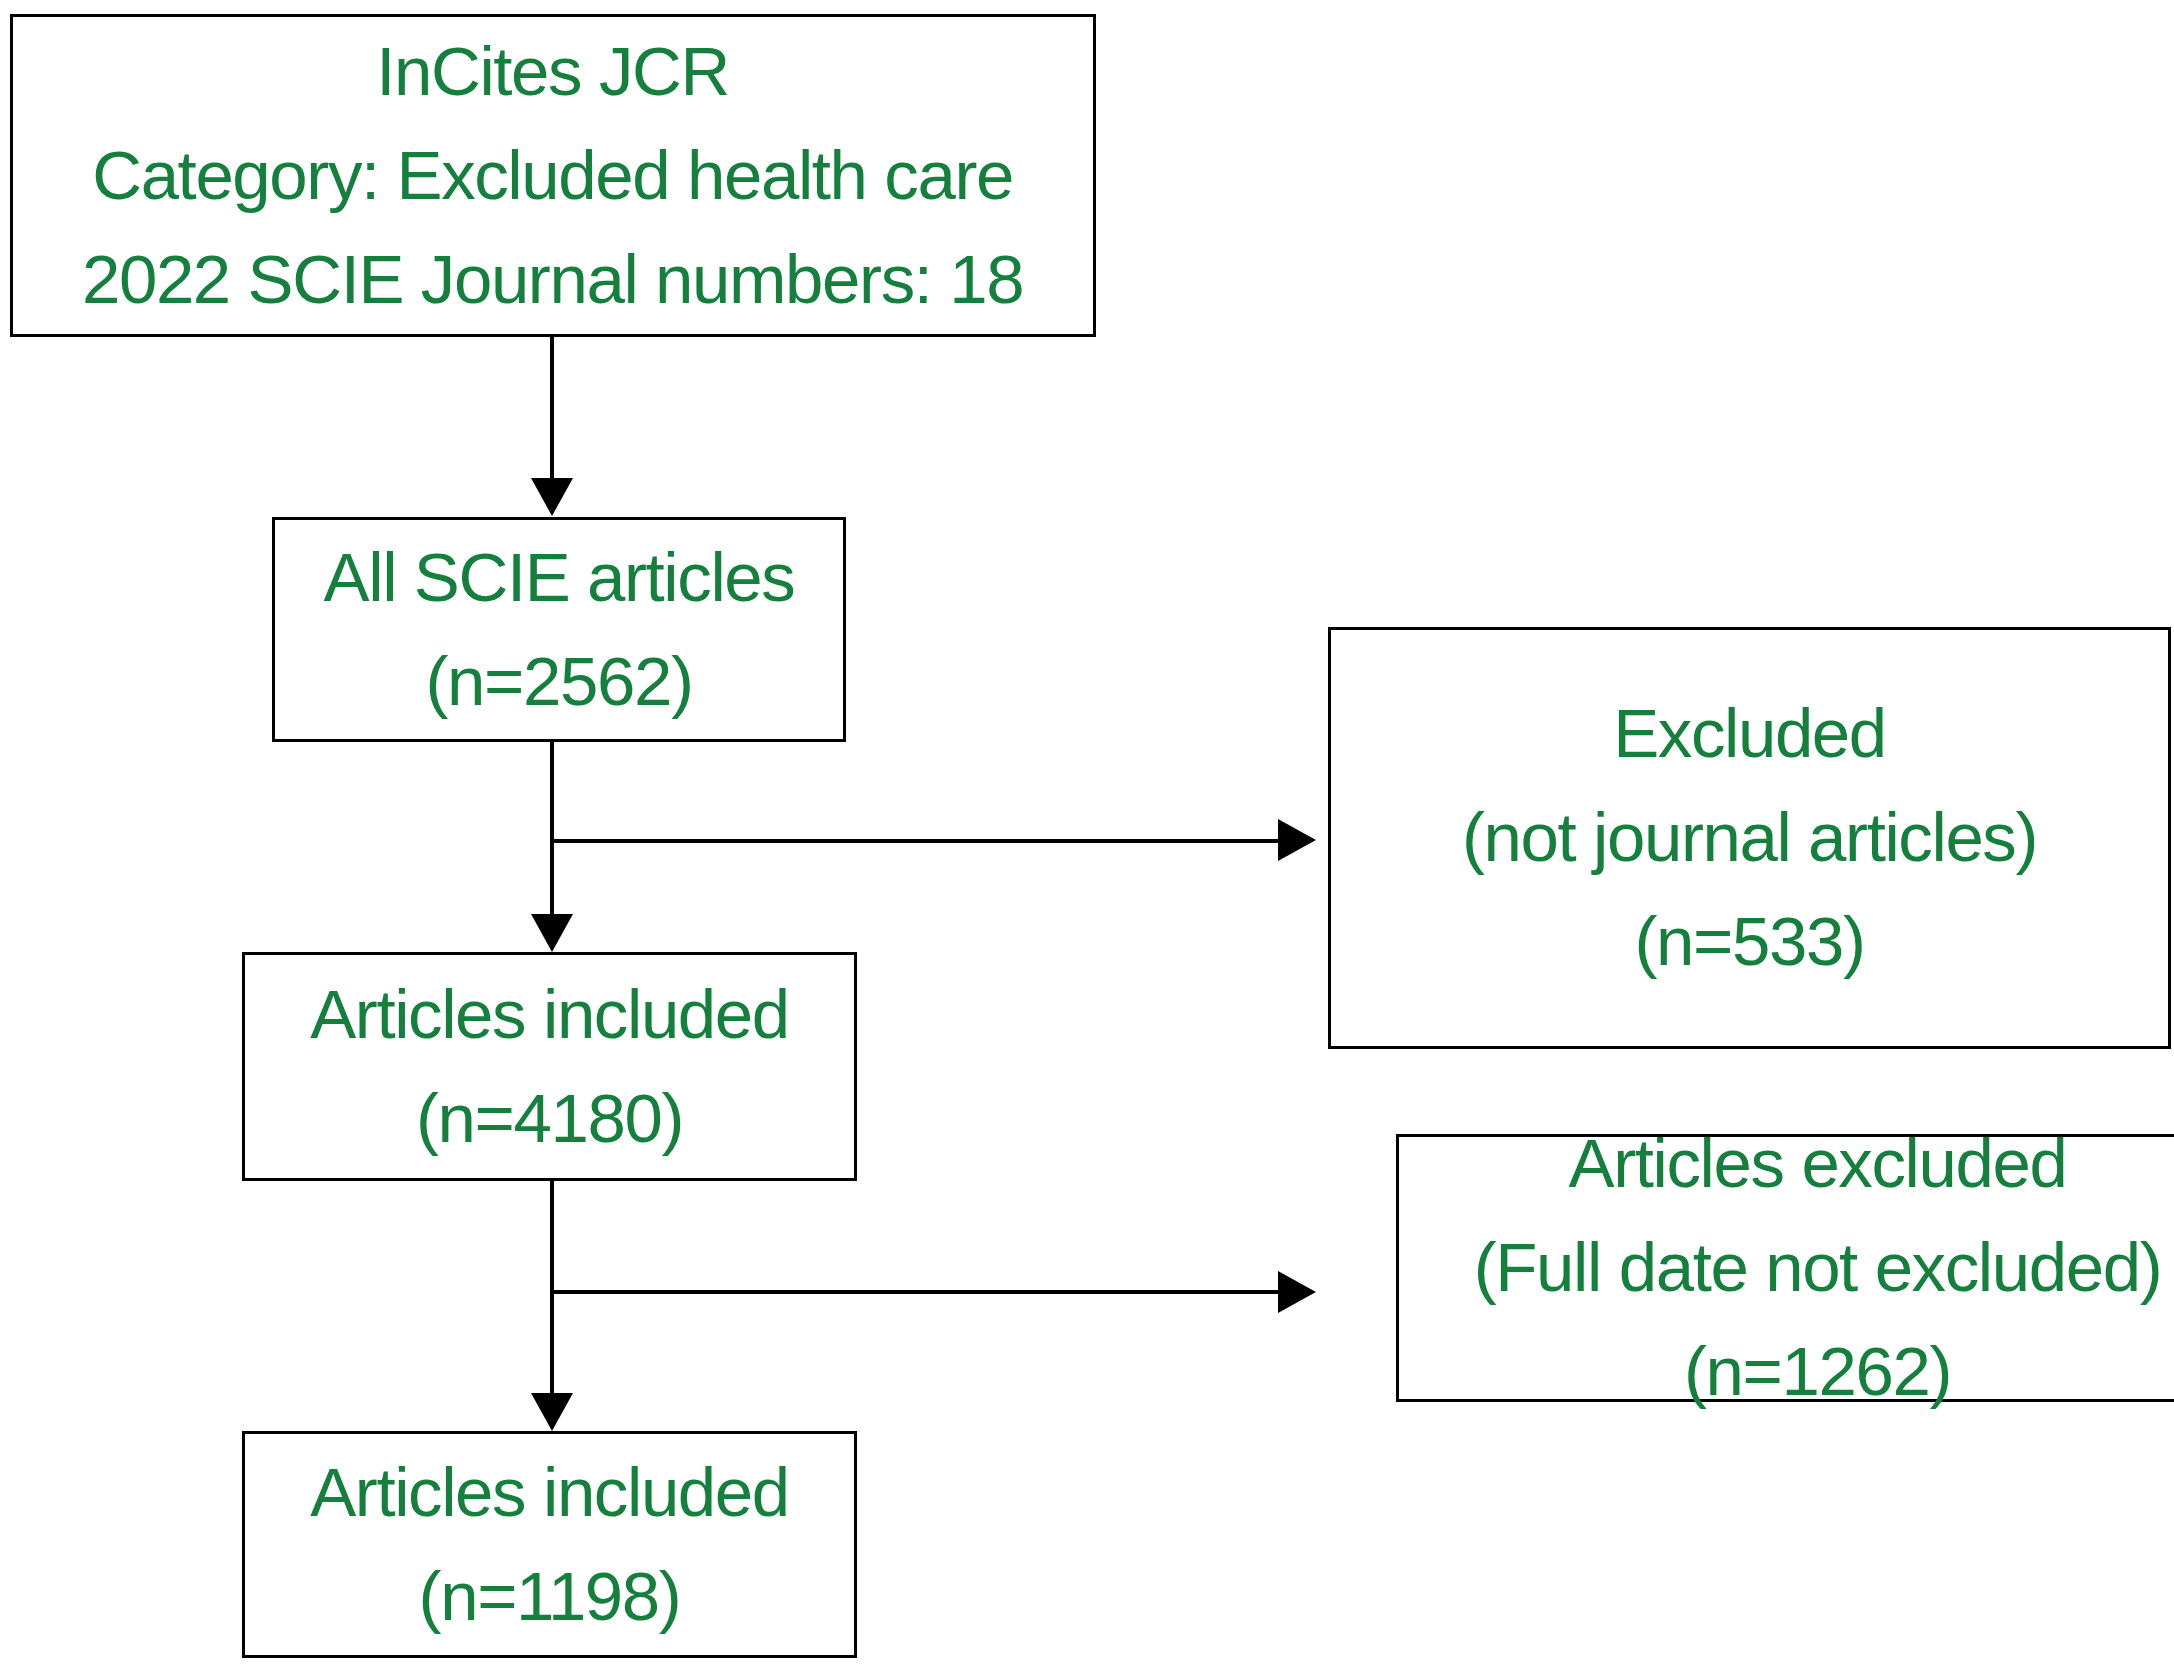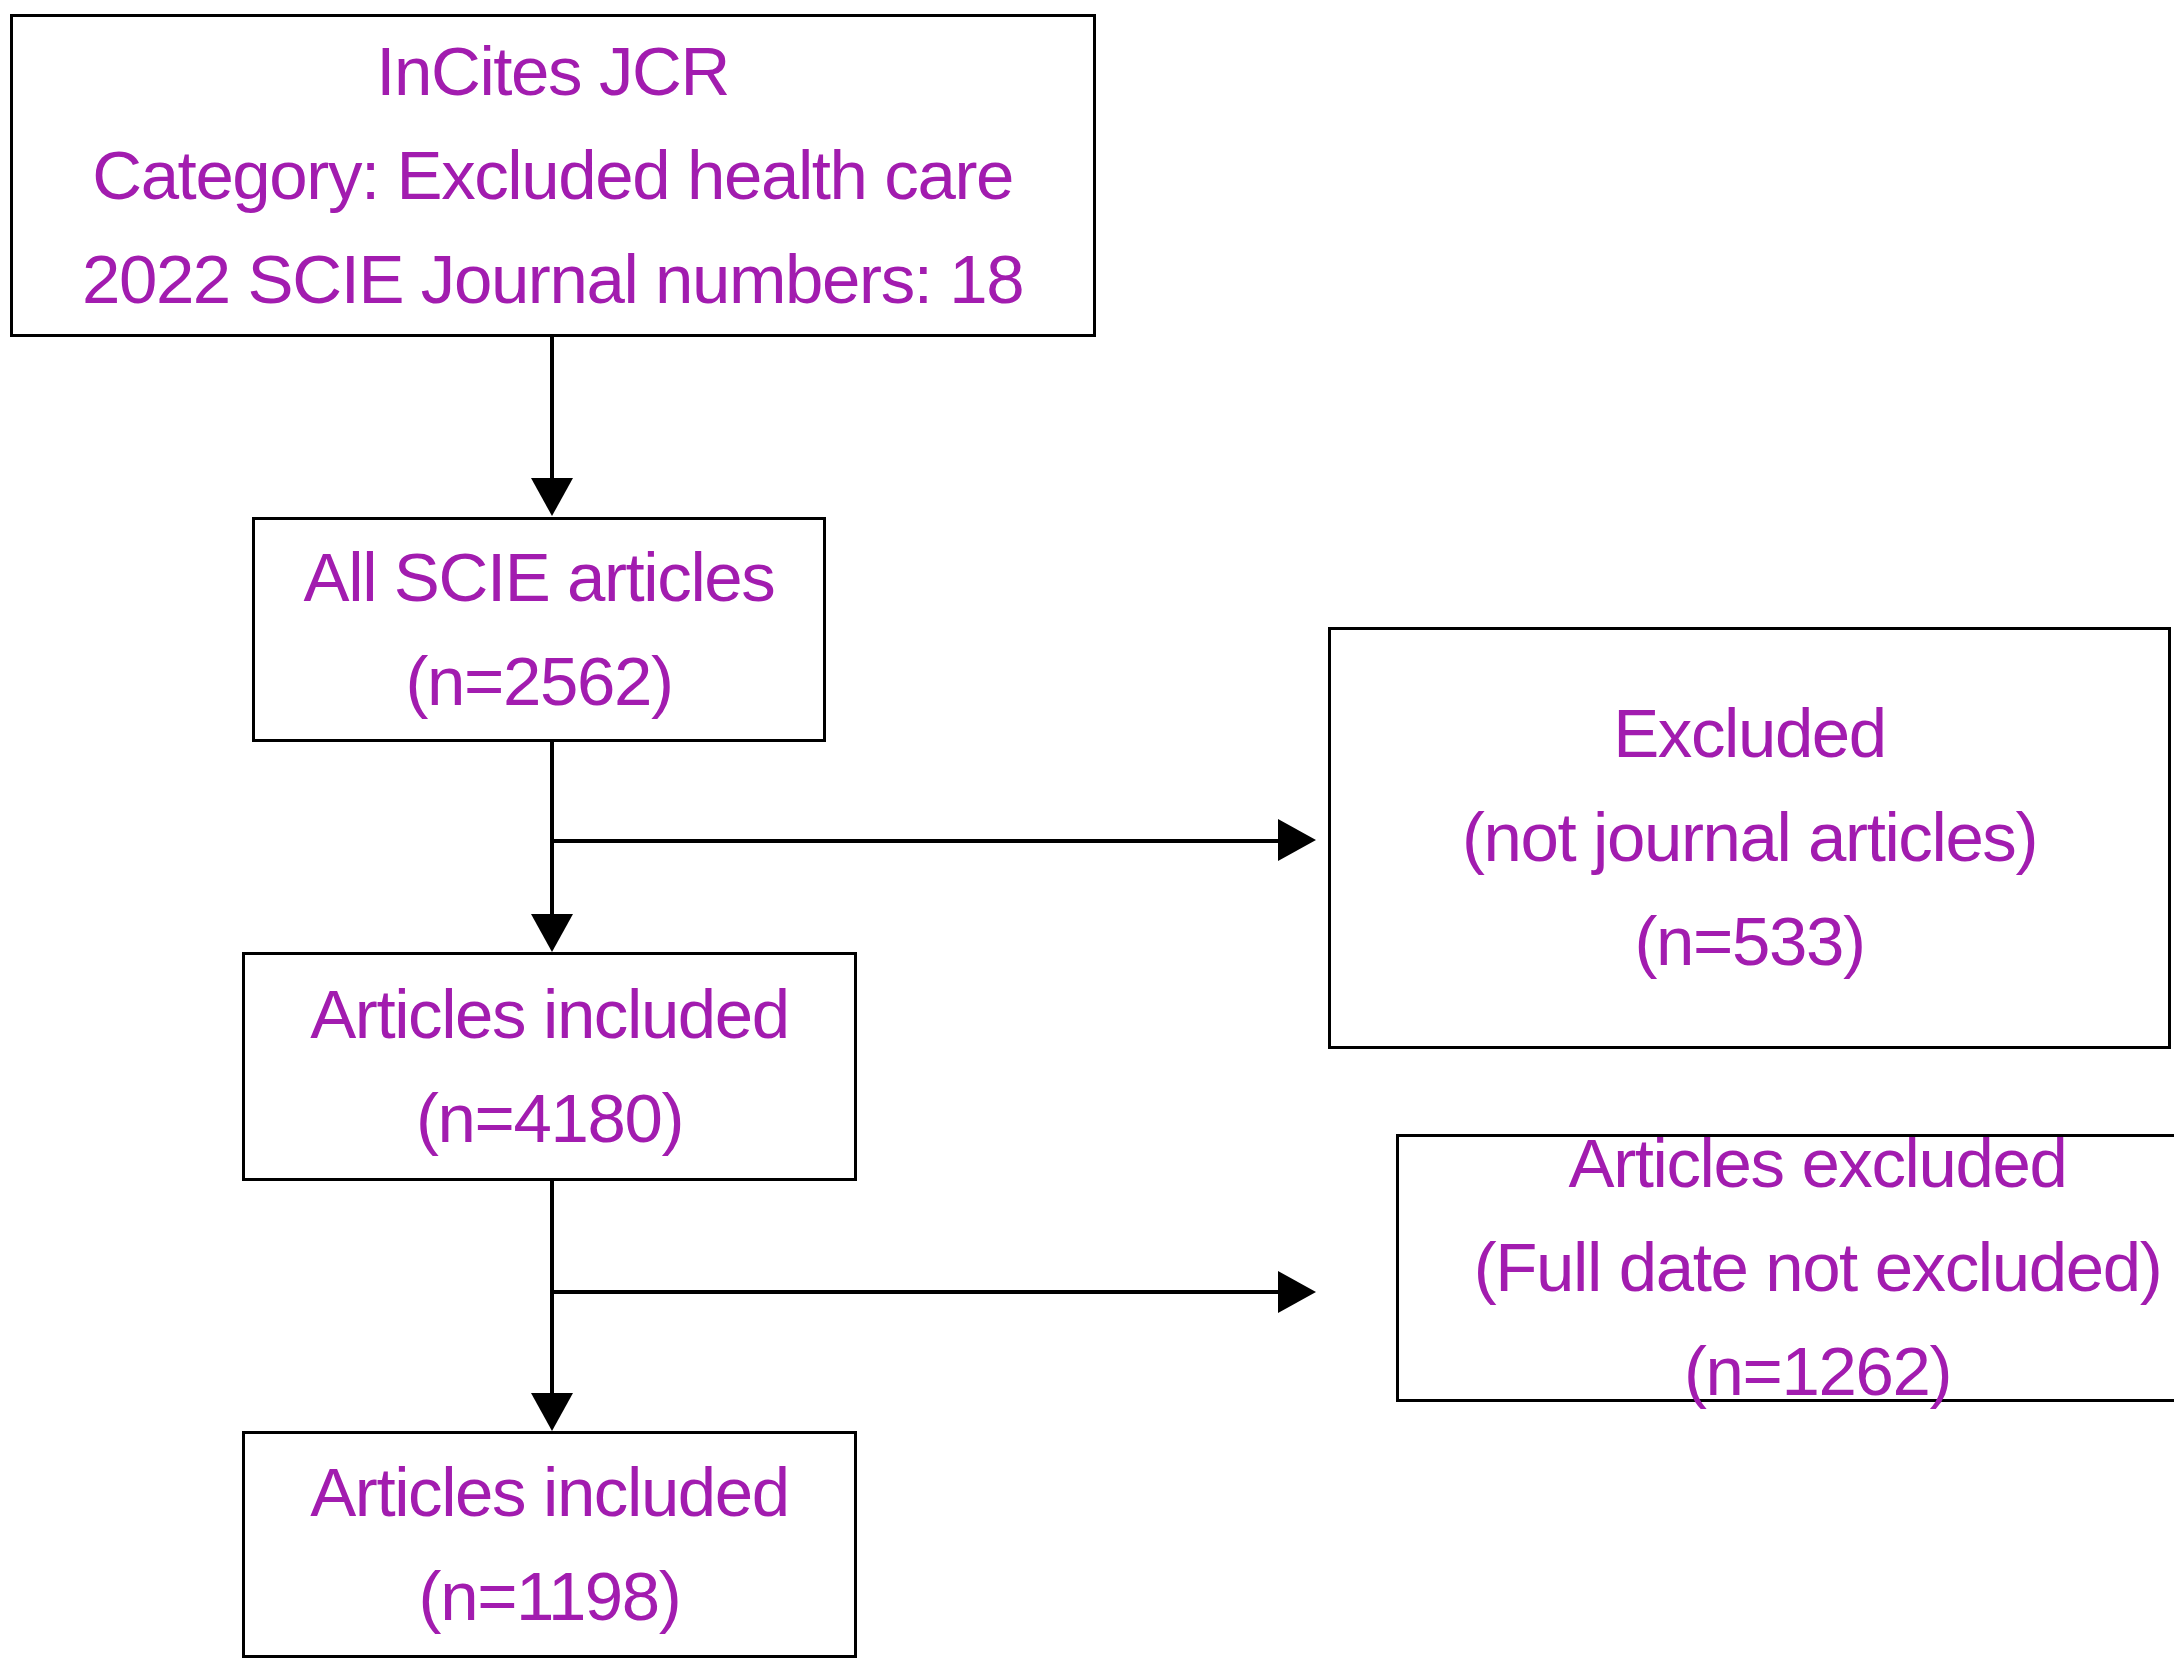--- a/index.html
+++ b/index.html
@@ -6,21 +6,21 @@
     margin: 0;
     padding: 0;
     background: #ffffff;
   }
   .canvas {
     position: relative;
     width: 2174px;
     height: 1679px;
     background: #ffffff;
     font-family: "Liberation Sans", sans-serif;
-    color: #a21caf;
+    color: #15803d;
     overflow: hidden;
   }
   .flowbox {
     position: absolute;
     box-sizing: border-box;
     background: #ffffff;
     border: 3.8px solid #000000;
     display: flex;
     flex-direction: column;
     justify-content: center;
@@ -29,21 +29,21 @@
   }
   .flowbox .line {
     display: block;
     font-size: 69px;
     line-height: 104px;
     letter-spacing: -1.4px;
     white-space: nowrap;
   }
   
   .box-source   { left: 9.6px;   top: 14.4px;   width: 1086px; height: 323px; }
-  .box-all      { left: 252px;  top: 517px;  width: 574px;  height: 225px; }
+  .box-all      { left: 272px;  top: 517px;  width: 574px;  height: 225px; }
   .box-exc1     { left: 1316px; top: 627px;  width: 843px;  height: 422px; margin-left: 12px; }
   .box-inc1     { left: 242px;  top: 952px;  width: 615px;  height: 229px; }
   .box-exc2     { left: 1396px; top: 1134px; width: 843px;  height: 268px; }
   .box-inc2     { left: 242px;  top: 1431px; width: 615px;  height: 227px; }
   
   .conn {
     position: absolute;
     background: #000000;
   }
   .conn-v { width: 3.8px; }

